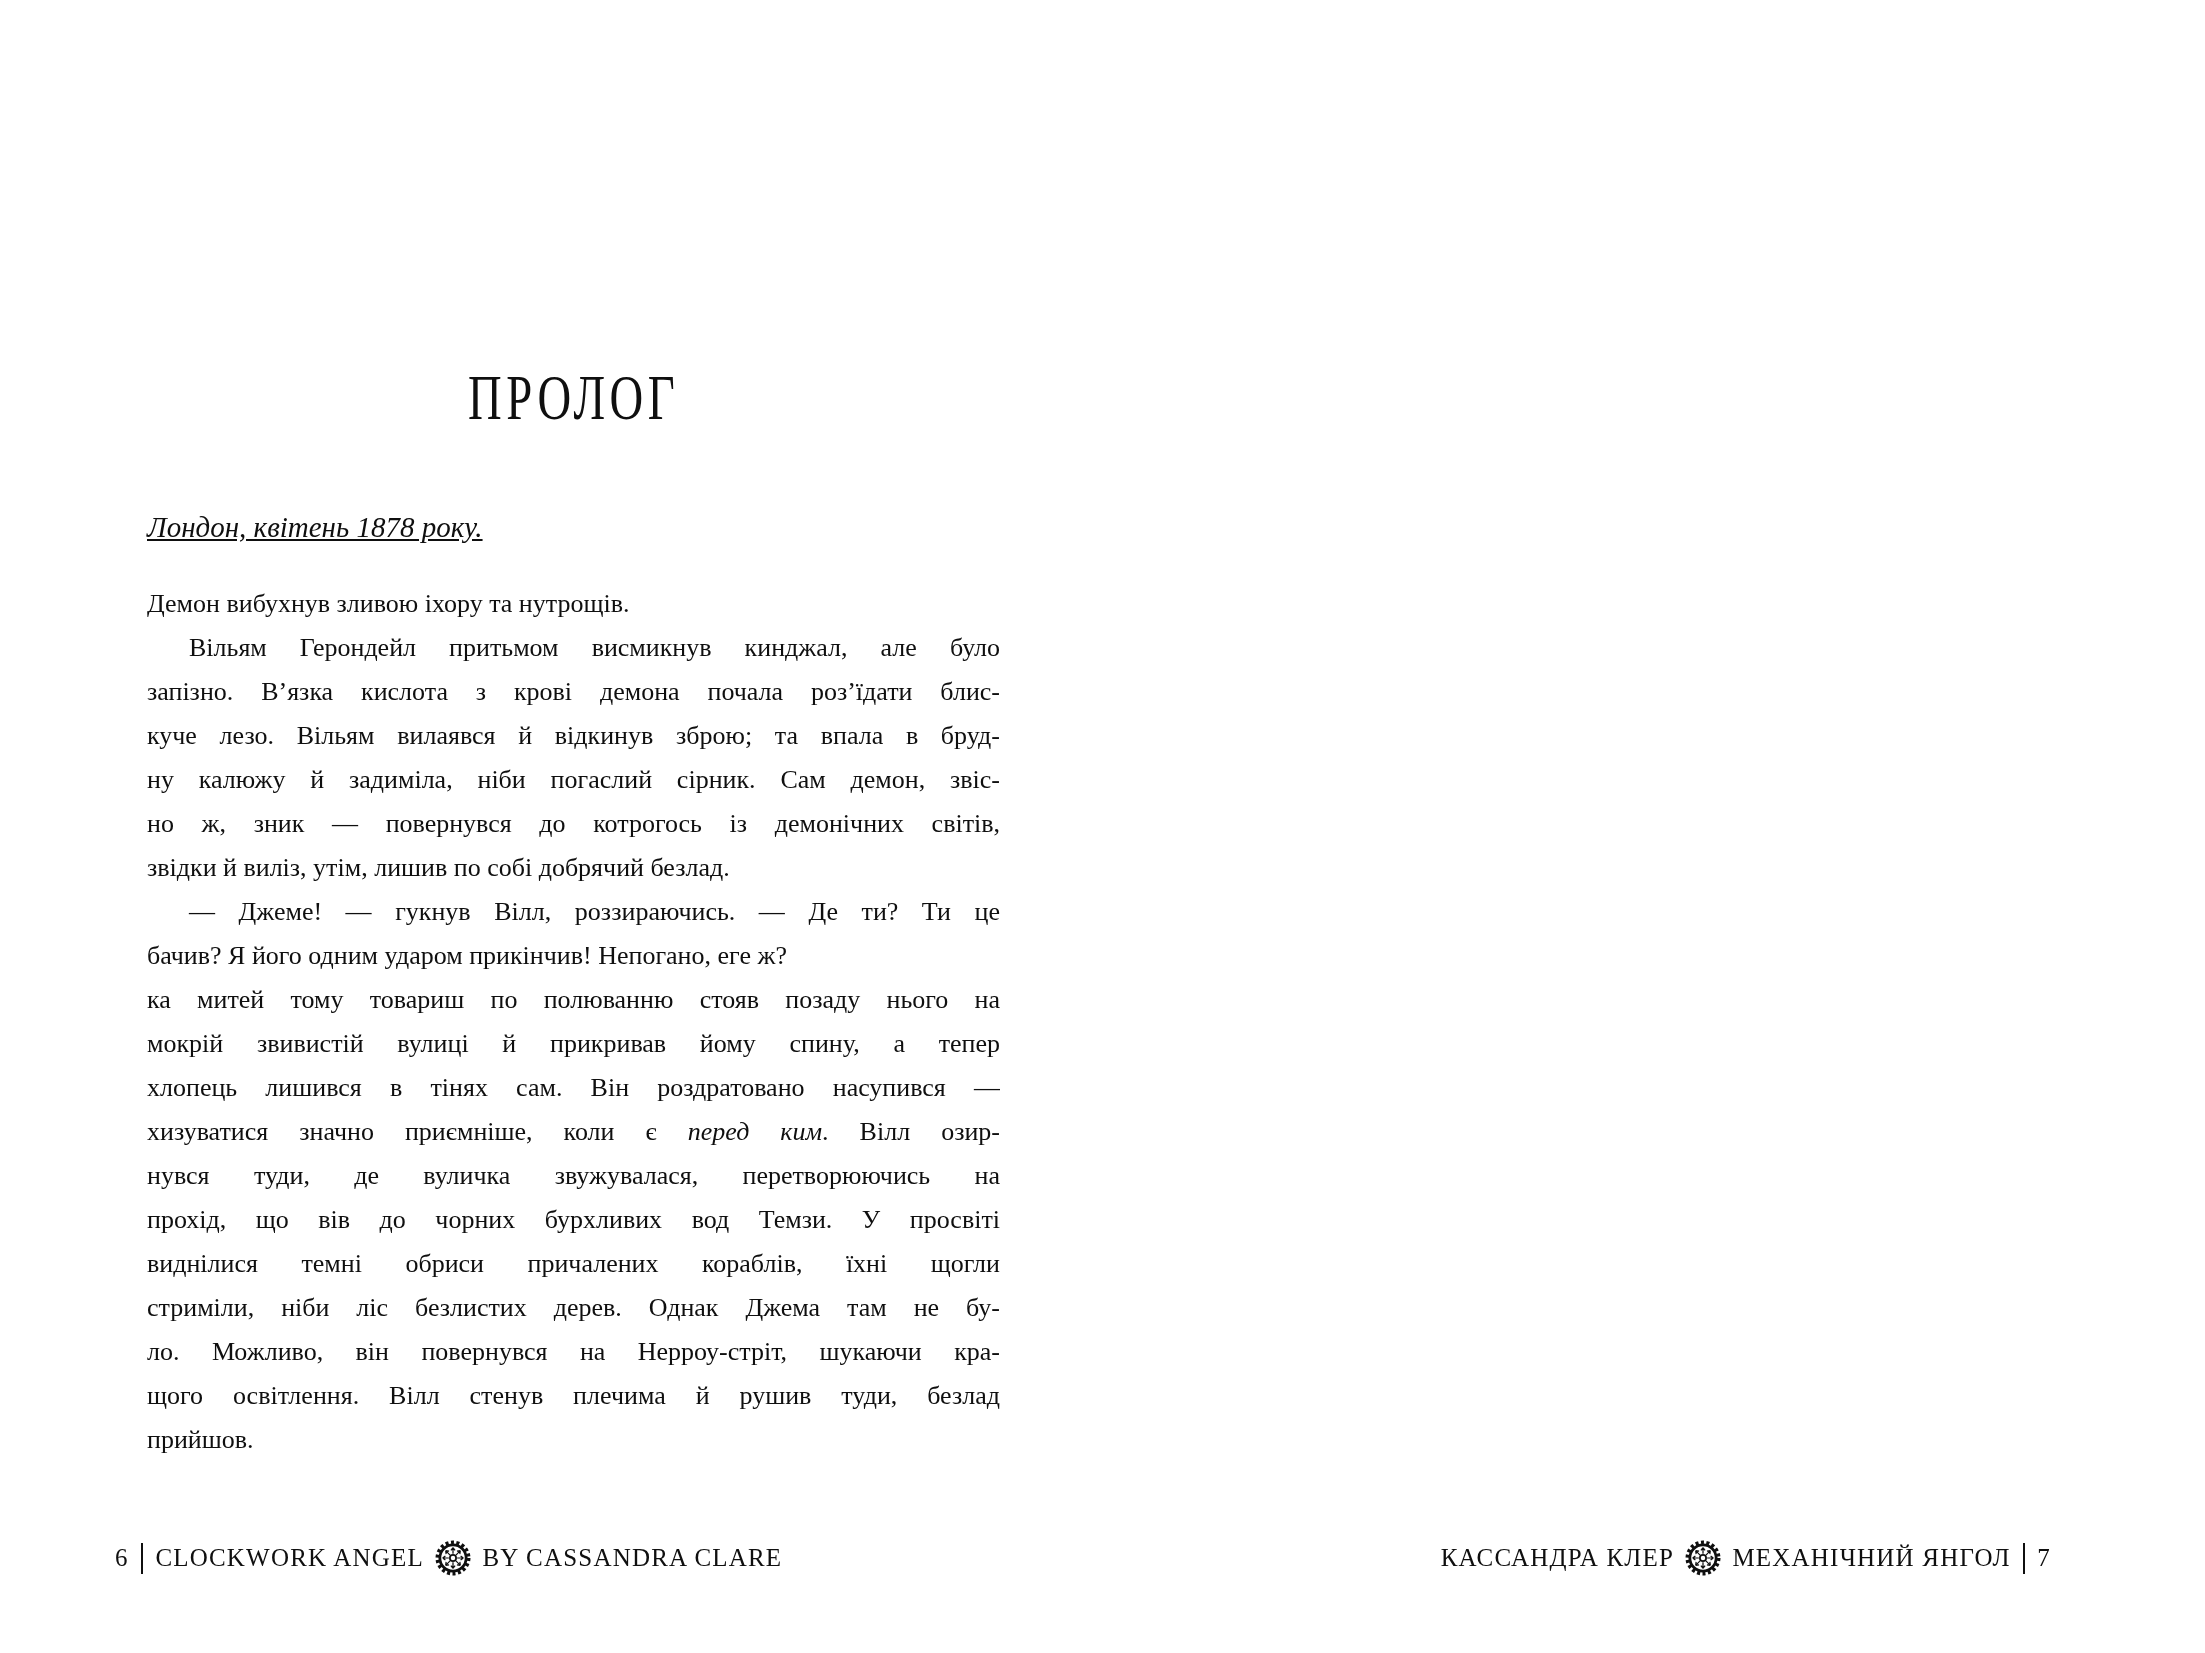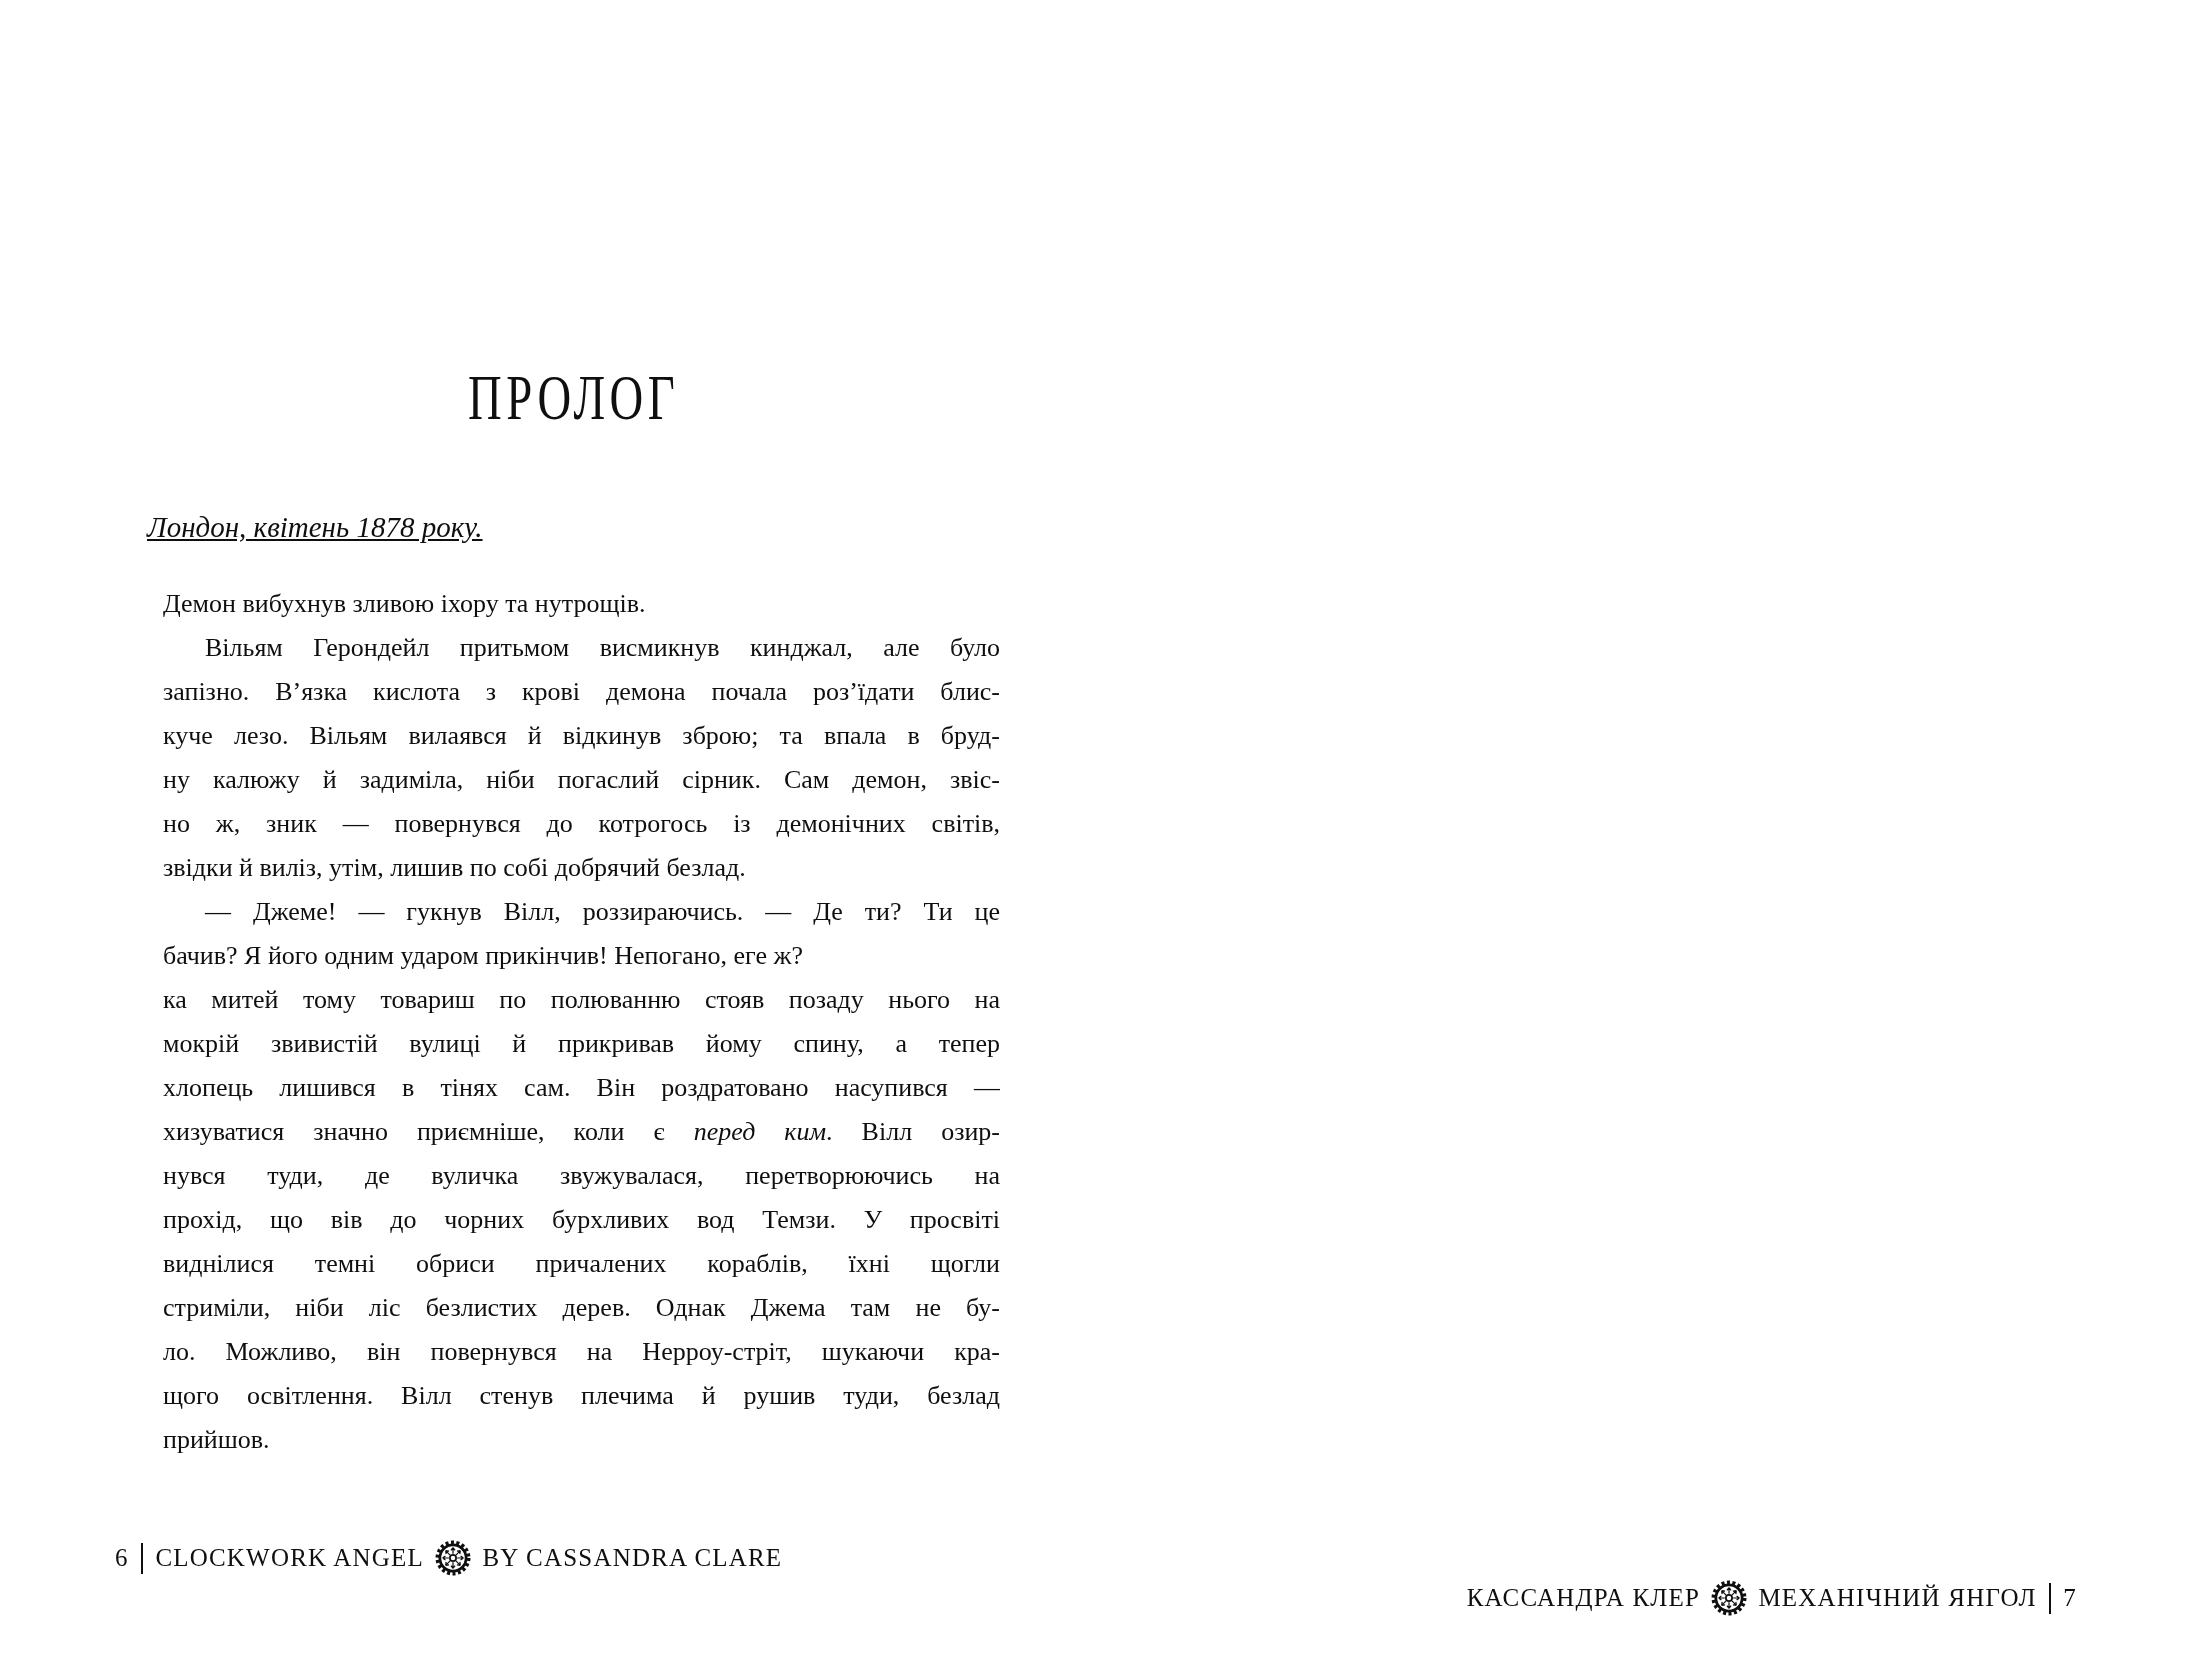--- a/index.html
+++ b/index.html
@@ -6,21 +6,21 @@
   body {
     width: 2205px; height: 1654px;
     position: relative;
     background: var(--bg, #ffffff);
     color: var(--text, #0f0f0f);
     font-family: "Liberation Serif", "DejaVu Serif", serif;
     overflow: hidden;
   }
   .page { position: absolute; top: 0; height: 1162px; }
   #page-left  { left: 0;     width: 1102px; }
-  #page-right { left: 1068px; width: 1103px; margin-top: 40px; }
+  #page-right { left: 1042px; width: 1103px; }
 
   .chapter-title {
     position: absolute;
     left: 147px; top: 364px; width: 853px; height: 68px;
     text-align: center;
     font-size: 63px; line-height: 68px;
     white-space: nowrap;
   }
   .chapter-title .squeeze {
     display: inline-block;
@@ -43,21 +43,20 @@
   }
   #left-body  { left: 147px;  top: 582px; width: 853px; }
 
   .para { margin: 0; }
   .line {
     height: 44px;
     text-align: justify;
     text-align-last: justify;
     text-justify: inter-word;
     overflow: hidden;
-    margin-left: 16px;
   }
   .line.last { text-align: left; text-align-last: left; }
   .line.indent { text-indent: 42px; }
   .it { font-style: italic; }
 
   .footer {
     position: absolute;
     top: 1536px; height: 44px;
     display: flex; align-items: center;
     font-size: 25px; letter-spacing: 1.2px;

